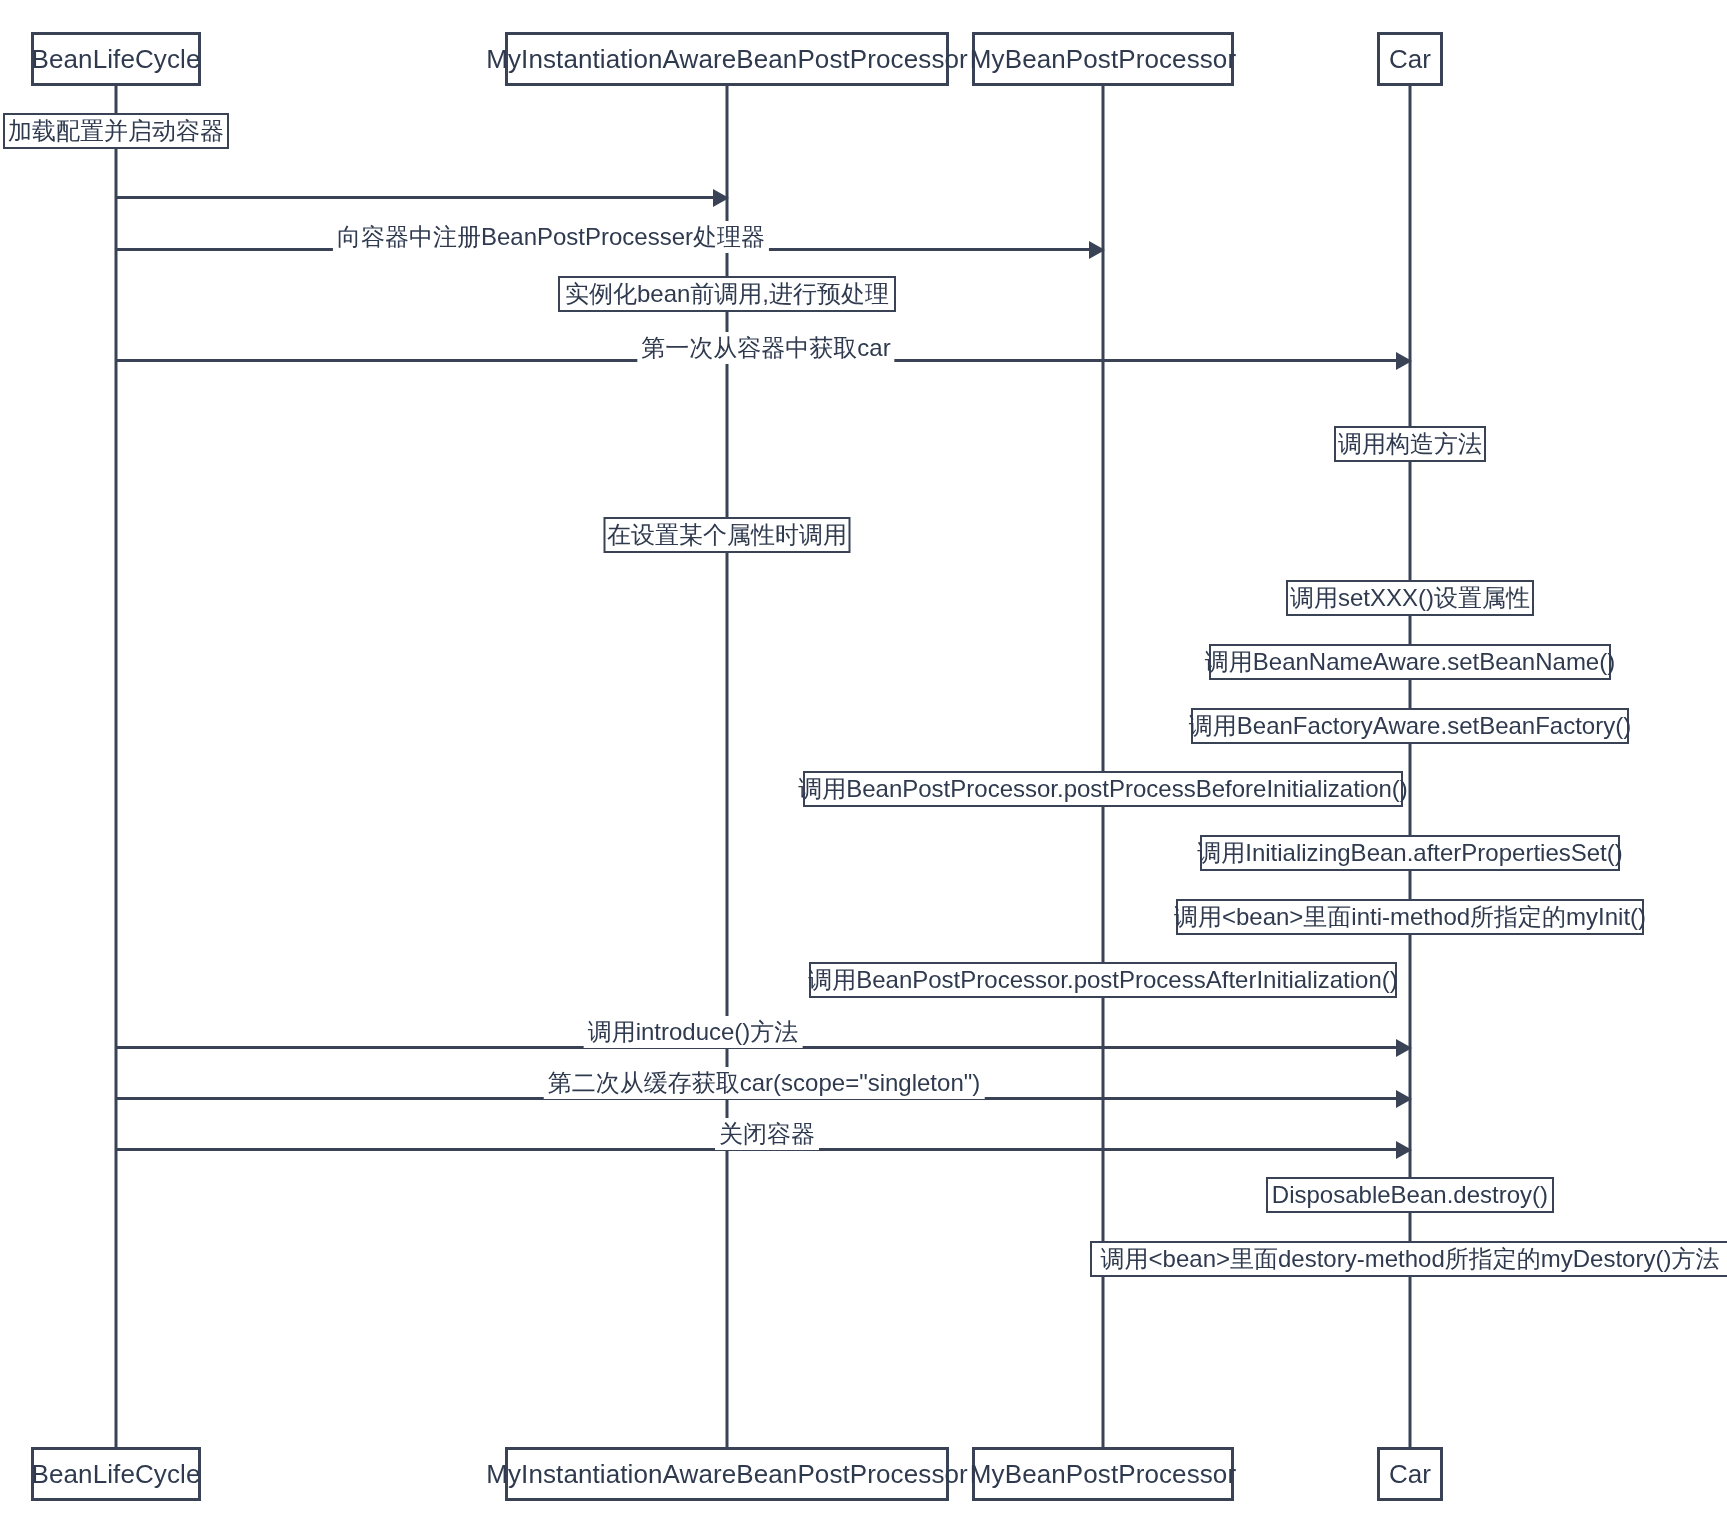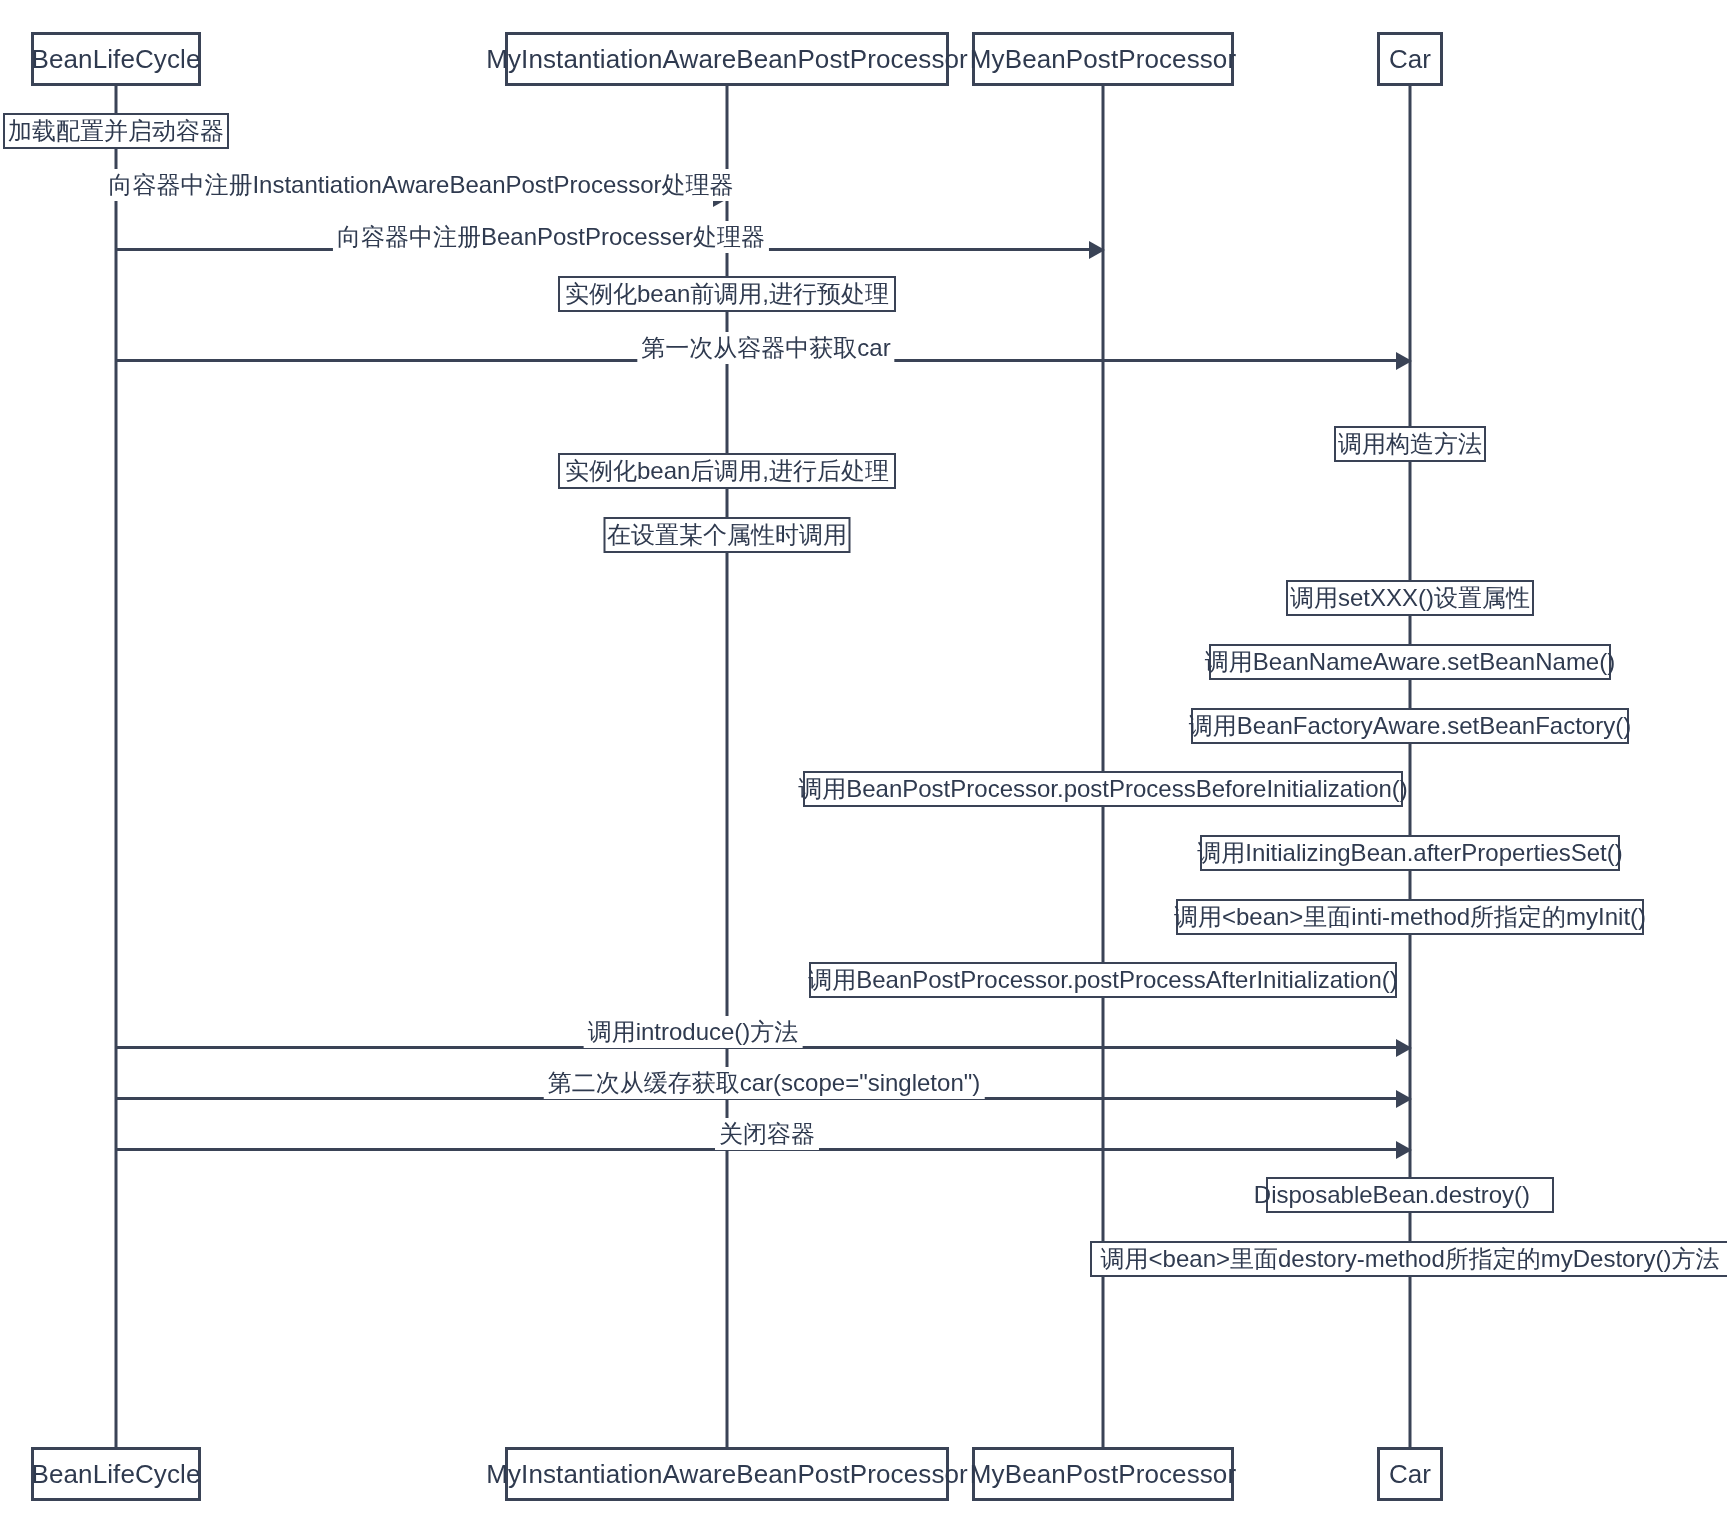--- a/index.html
+++ b/index.html
@@ -42,21 +42,21 @@
     position: absolute;
     box-sizing: border-box;
     border: 2px solid #3a4356;
     background: #ffffff;
     display: flex;
     align-items: center;
     justify-content: center;
     font-size: 24px;
     color: #2f3a4f;
     white-space: nowrap;
-    padding: 0 22px;
+    padding: 0 4px;
     transform: translateX(-50%);
     z-index: 4;
   }
   .msg-line {
     position: absolute;
     height: 3px;
     background: #3a4356;
     z-index: 2;
   }
   .msg-head {
@@ -106,21 +106,20 @@
       <span>MyInstantiationAwareBeanPostProcessor</span>
     </div>
     <div class="participant" style="left: 1103px; top: 1447px; width: 262px; height: 54px;">
       <span>MyBeanPostProcessor</span>
     </div>
     <div class="participant" style="left: 1410px; top: 1447px; width: 66px; height: 54px;">
       <span>Car</span>
     </div>
     <div class="msg-line" style="left: 116px; top: 196px; width: 599px;"></div>
     <div class="msg-head" style="left: 713px; top: 189px;"></div>
-    <div class="msg-label" style="left: 421px; top: 169px;">向容器中注册InstantiationAwareBeanPostProcessor处理器</div>
     <div class="msg-line" style="left: 116px; top: 248px; width: 975px;"></div>
     <div class="msg-head" style="left: 1089px; top: 241px;"></div>
     <div class="msg-label" style="left: 551px; top: 221px;">向容器中注册BeanPostProcesser处理器</div>
     <div class="msg-line" style="left: 116px; top: 359px; width: 1282px;"></div>
     <div class="msg-head" style="left: 1396px; top: 352px;"></div>
     <div class="msg-label" style="left: 766px; top: 332px;">第一次从容器中获取car</div>
     <div class="msg-line" style="left: 116px; top: 1046px; width: 1282px;"></div>
     <div class="msg-head" style="left: 1396px; top: 1039px;"></div>
     <div class="msg-label" style="left: 693px; top: 1016px;">调用introduce()方法</div>
     <div class="msg-line" style="left: 116px; top: 1097px; width: 1282px;"></div>
@@ -130,23 +129,20 @@
     <div class="msg-head" style="left: 1396px; top: 1141px;"></div>
     <div class="msg-label" style="left: 767px; top: 1118px; text-align: center;">关闭容器</div>
     <div class="note" style="left: 116px; top: 113px; width: 226px; height: 36px;">
       <span>加载配置并启动容器</span>
     </div>
     <div class="note" style="left: 727px; top: 276px; width: 338px; height: 36px;">
       <span>实例化bean前调用,进行预处理</span>
     </div>
     <div class="note" style="left: 1410px; top: 390px; width: 152px; height: 36px; margin-top: 36px;">
       <span>调用构造方法</span>
-    </div>
-    <div class="note" style="left: 727px; top: 453px; width: 338px; height: 36px;">
-      <span>实例化bean后调用,进行后处理</span>
     </div>
     <div class="note" style="left: 727px; top: 517px; width: 247px; height: 36px; font-family: Liberation Mono, monospace;">
       <span>在设置某个属性时调用</span>
     </div>
     <div class="note" style="left: 1410px; top: 580px; width: 248px; height: 36px;">
       <span>调用setXXX()设置属性</span>
     </div>
     <div class="note" style="left: 1410px; top: 644px; width: 402px; height: 36px;">
       <span>调用BeanNameAware.setBeanName()</span>
     </div>

